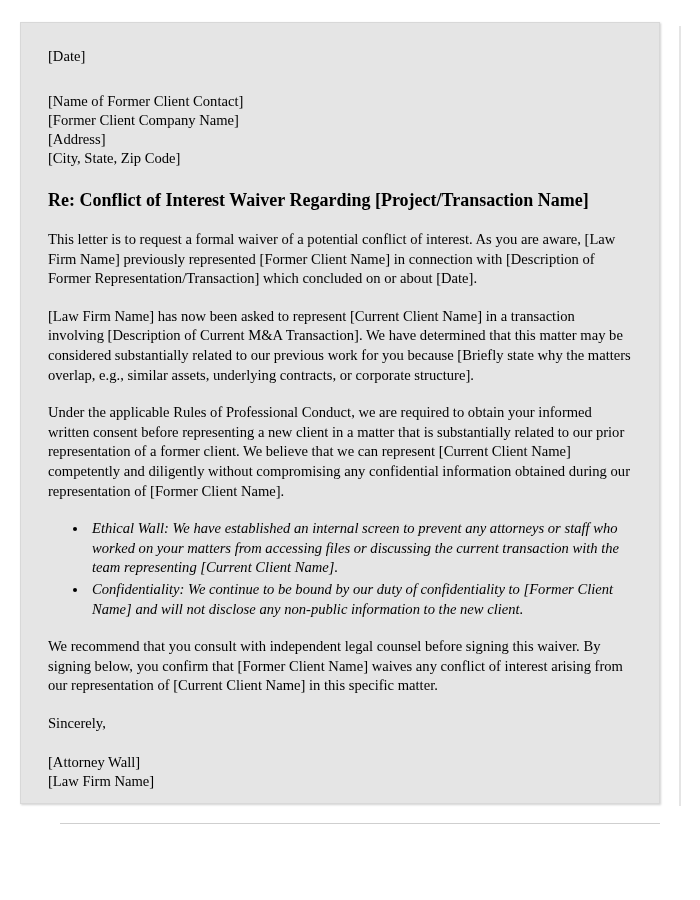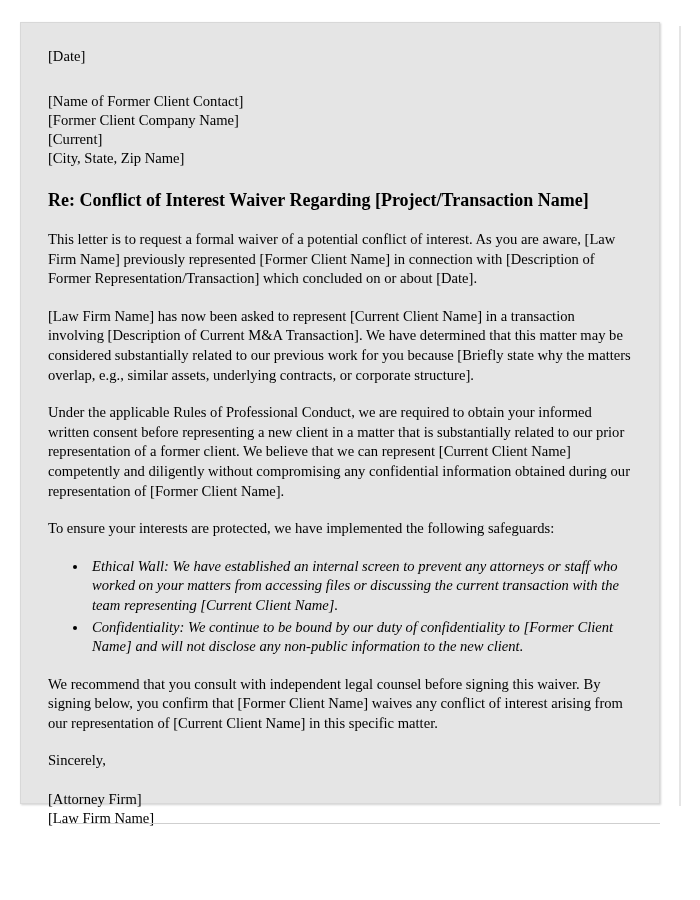--- a/index.html
+++ b/index.html
@@ -105,43 +105,42 @@
   <div class="sheet">
     <div class="content">
 
       <div class="date-block">
         <p class="line">[Date]</p>
       </div>
 
       <div class="addr-block">
         <p class="line">[Name of Former Client Contact]</p>
         <p class="line">[Former Client Company Name]</p>
-        <p class="line">[Current]</p>
-        <p class="line">[City, State, Zip Name]</p>
+        <p class="line">[Address]</p>
+        <p class="line">[City, State, Zip Code]</p>
       </div>
 
       <p class="subject">Re: Conflict of Interest Waiver Regarding [Project/Transaction Name]</p>
 
 
       <p class="para">This letter is to request a formal waiver of a potential conflict of interest. As you are aware, [Law Firm Name] previously represented [Former Client Name] in connection with [Description of Former Representation/Transaction] which concluded on or about [Date].</p>
       <p class="para">[Law Firm Name] has now been asked to represent [Current Client Name] in a transaction involving [Description of Current M&amp;A Transaction]. We have determined that this matter may be considered substantially related to our previous work for you because [Briefly state why the matters overlap, e.g., similar assets, underlying contracts, or corporate structure].</p>
       <p class="para">Under the applicable Rules of Professional Conduct, we are required to obtain your informed written consent before representing a new client in a matter that is substantially related to our prior representation of a former client. We believe that we can represent [Current Client Name] competently and diligently without compromising any confidential information obtained during our representation of [Former Client Name].</p>
-      <p class="para">To ensure your interests are protected, we have implemented the following safeguards:</p>
 
       <ul class="safeguards">
         <li>Ethical Wall: We have established an internal screen to prevent any attorneys or staff who worked on your matters from accessing files or discussing the current transaction with the team representing [Current Client Name].</li>
         <li>Confidentiality: We continue to be bound by our duty of confidentiality to [Former Client Name] and will not disclose any non-public information to the new client.</li>
       </ul>
 
       <p class="para">We recommend that you consult with independent legal counsel before signing this waiver. By signing below, you confirm that [Former Client Name] waives any conflict of interest arising from our representation of [Current Client Name] in this specific matter.</p>
 
       <p class="line closing">Sincerely,</p>
 
       <div class="sig-block">
-        <p class="line">[Attorney Firm]</p>
+        <p class="line">[Attorney Wall]</p>
         <p class="line">[Law Firm Name]</p>
       </div>
 
     </div>
     <div class="rule"></div>
   </div>
   <div class="edge-shadow"></div>
 </div>
 
 </body></html>

